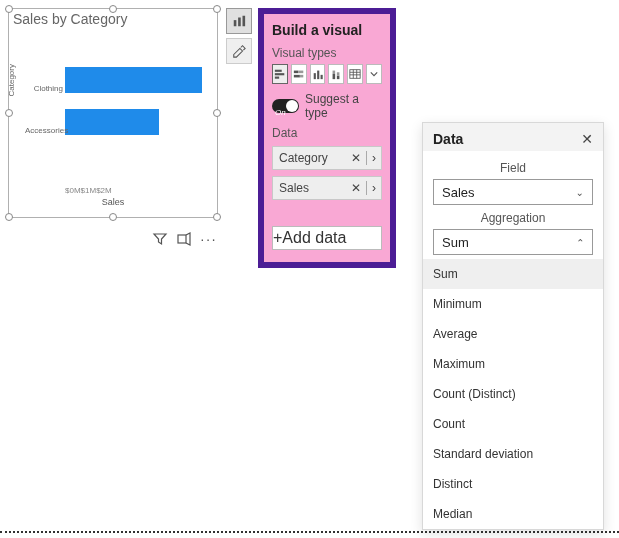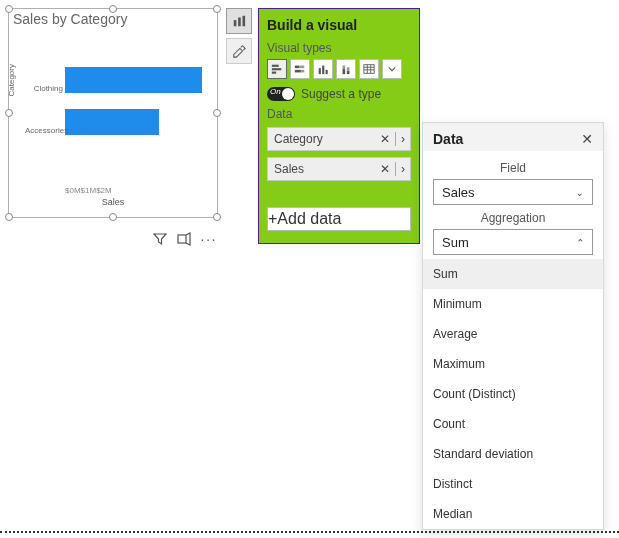--- a/index.html
+++ b/index.html
@@ -67,36 +67,36 @@
     width: 26px; height: 26px;
     background: #efefef; border: 1px solid #ccc;
     display: flex; align-items: center; justify-content: center;
     font-size: 14px; color: #444;
   }
   .toolbtn.active { background: #e0e0e0; border-color: #999; }
 
   
   .build-panel {
     position: absolute; left: 258px; top: 8px;
-    width: 162px;
-    border: 1px solid #4c1d95; background: #84cc16;
+    width: 138px;
+    border: 6px solid #4c1d95; background: #f9a8d4;
     padding: 8px 8px 12px 8px;
   }
   .build-panel h3 { font-size: 14px; font-weight: 600; color: #222; margin-bottom: 8px; }
   .section-label { font-size: 12px; color: #555; margin: 6px 0 4px; }
   .visual-type-row { display: flex; gap: 3px; align-items: center; }
   .vt { width: 20px; height: 20px; border: 1px solid #bbb; background: #fff; display: flex; align-items: center; justify-content: center; }
   .vt.sel { border-color: #666; background: #eee; }
   .vt-expand { width: 20px; height: 20px; border: 1px solid #bbb; background: #fff; display:flex; align-items:center; justify-content:center; }
   .suggest-row { display: flex; align-items: center; gap: 6px; margin-top: 8px; }
   .toggle {
     position: relative; width: 28px; height: 14px; background: #222; border-radius: 8px;
   }
   .toggle-knob { position: absolute; right: 1px; top: 1px; width: 12px; height: 12px; background: #fff; border-radius: 50%; }
-  .toggle-label-on { position:absolute; left:3px; top:0; font-size:8px; color:#fff;font-style:italic; }
+  .toggle-label-on { position:absolute; left:3px; top:9px; font-size:8px; color:#fff;font-style:italic; }
   .suggest-text { font-size: 12px; color: #444; }
 
   .field-pill {
     display: flex; align-items: center; justify-content: space-between;
     height: 24px; border: 1px solid #c8c8c8; background: #eee;
     margin-top: 6px; padding: 0 2px 0 6px; font-size: 12px; color: #444;
   }
   .pill-actions { display: flex; align-items: center; gap: 2px; }
   .pill-x { font-size: 12px; padding: 0 3px; cursor:pointer; }
   .pill-sep { width:1px; height:14px; background:#aaa; }

